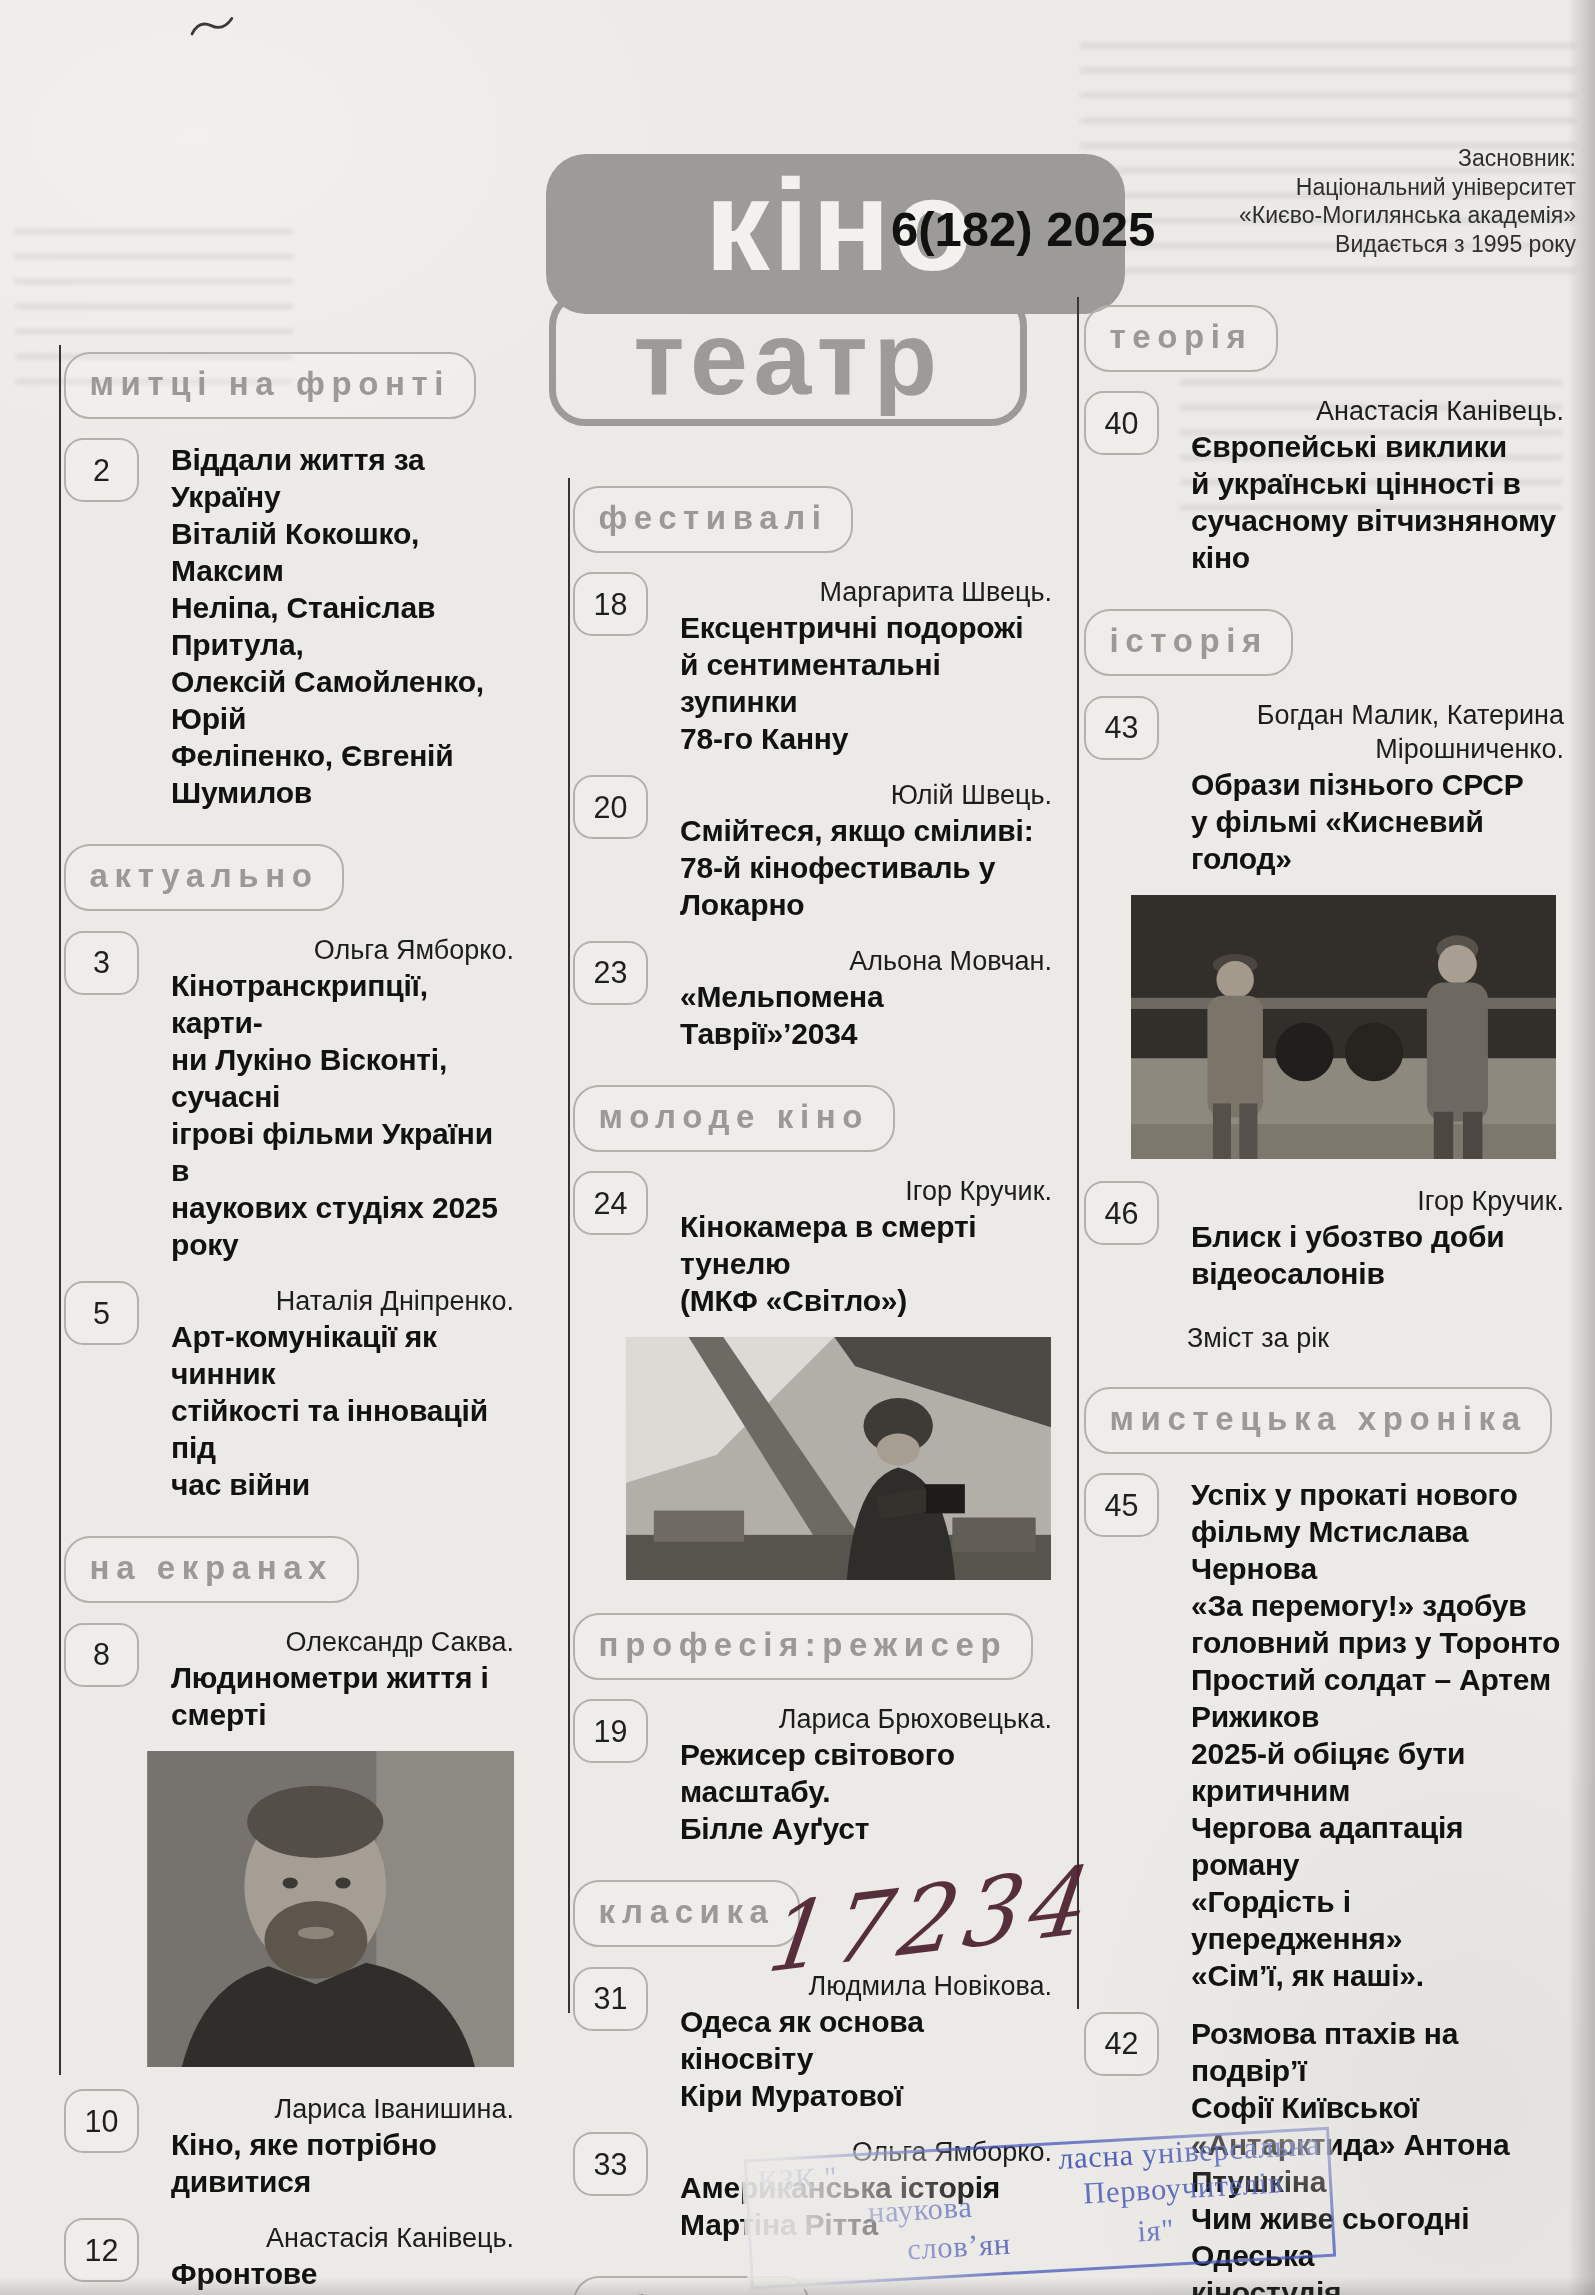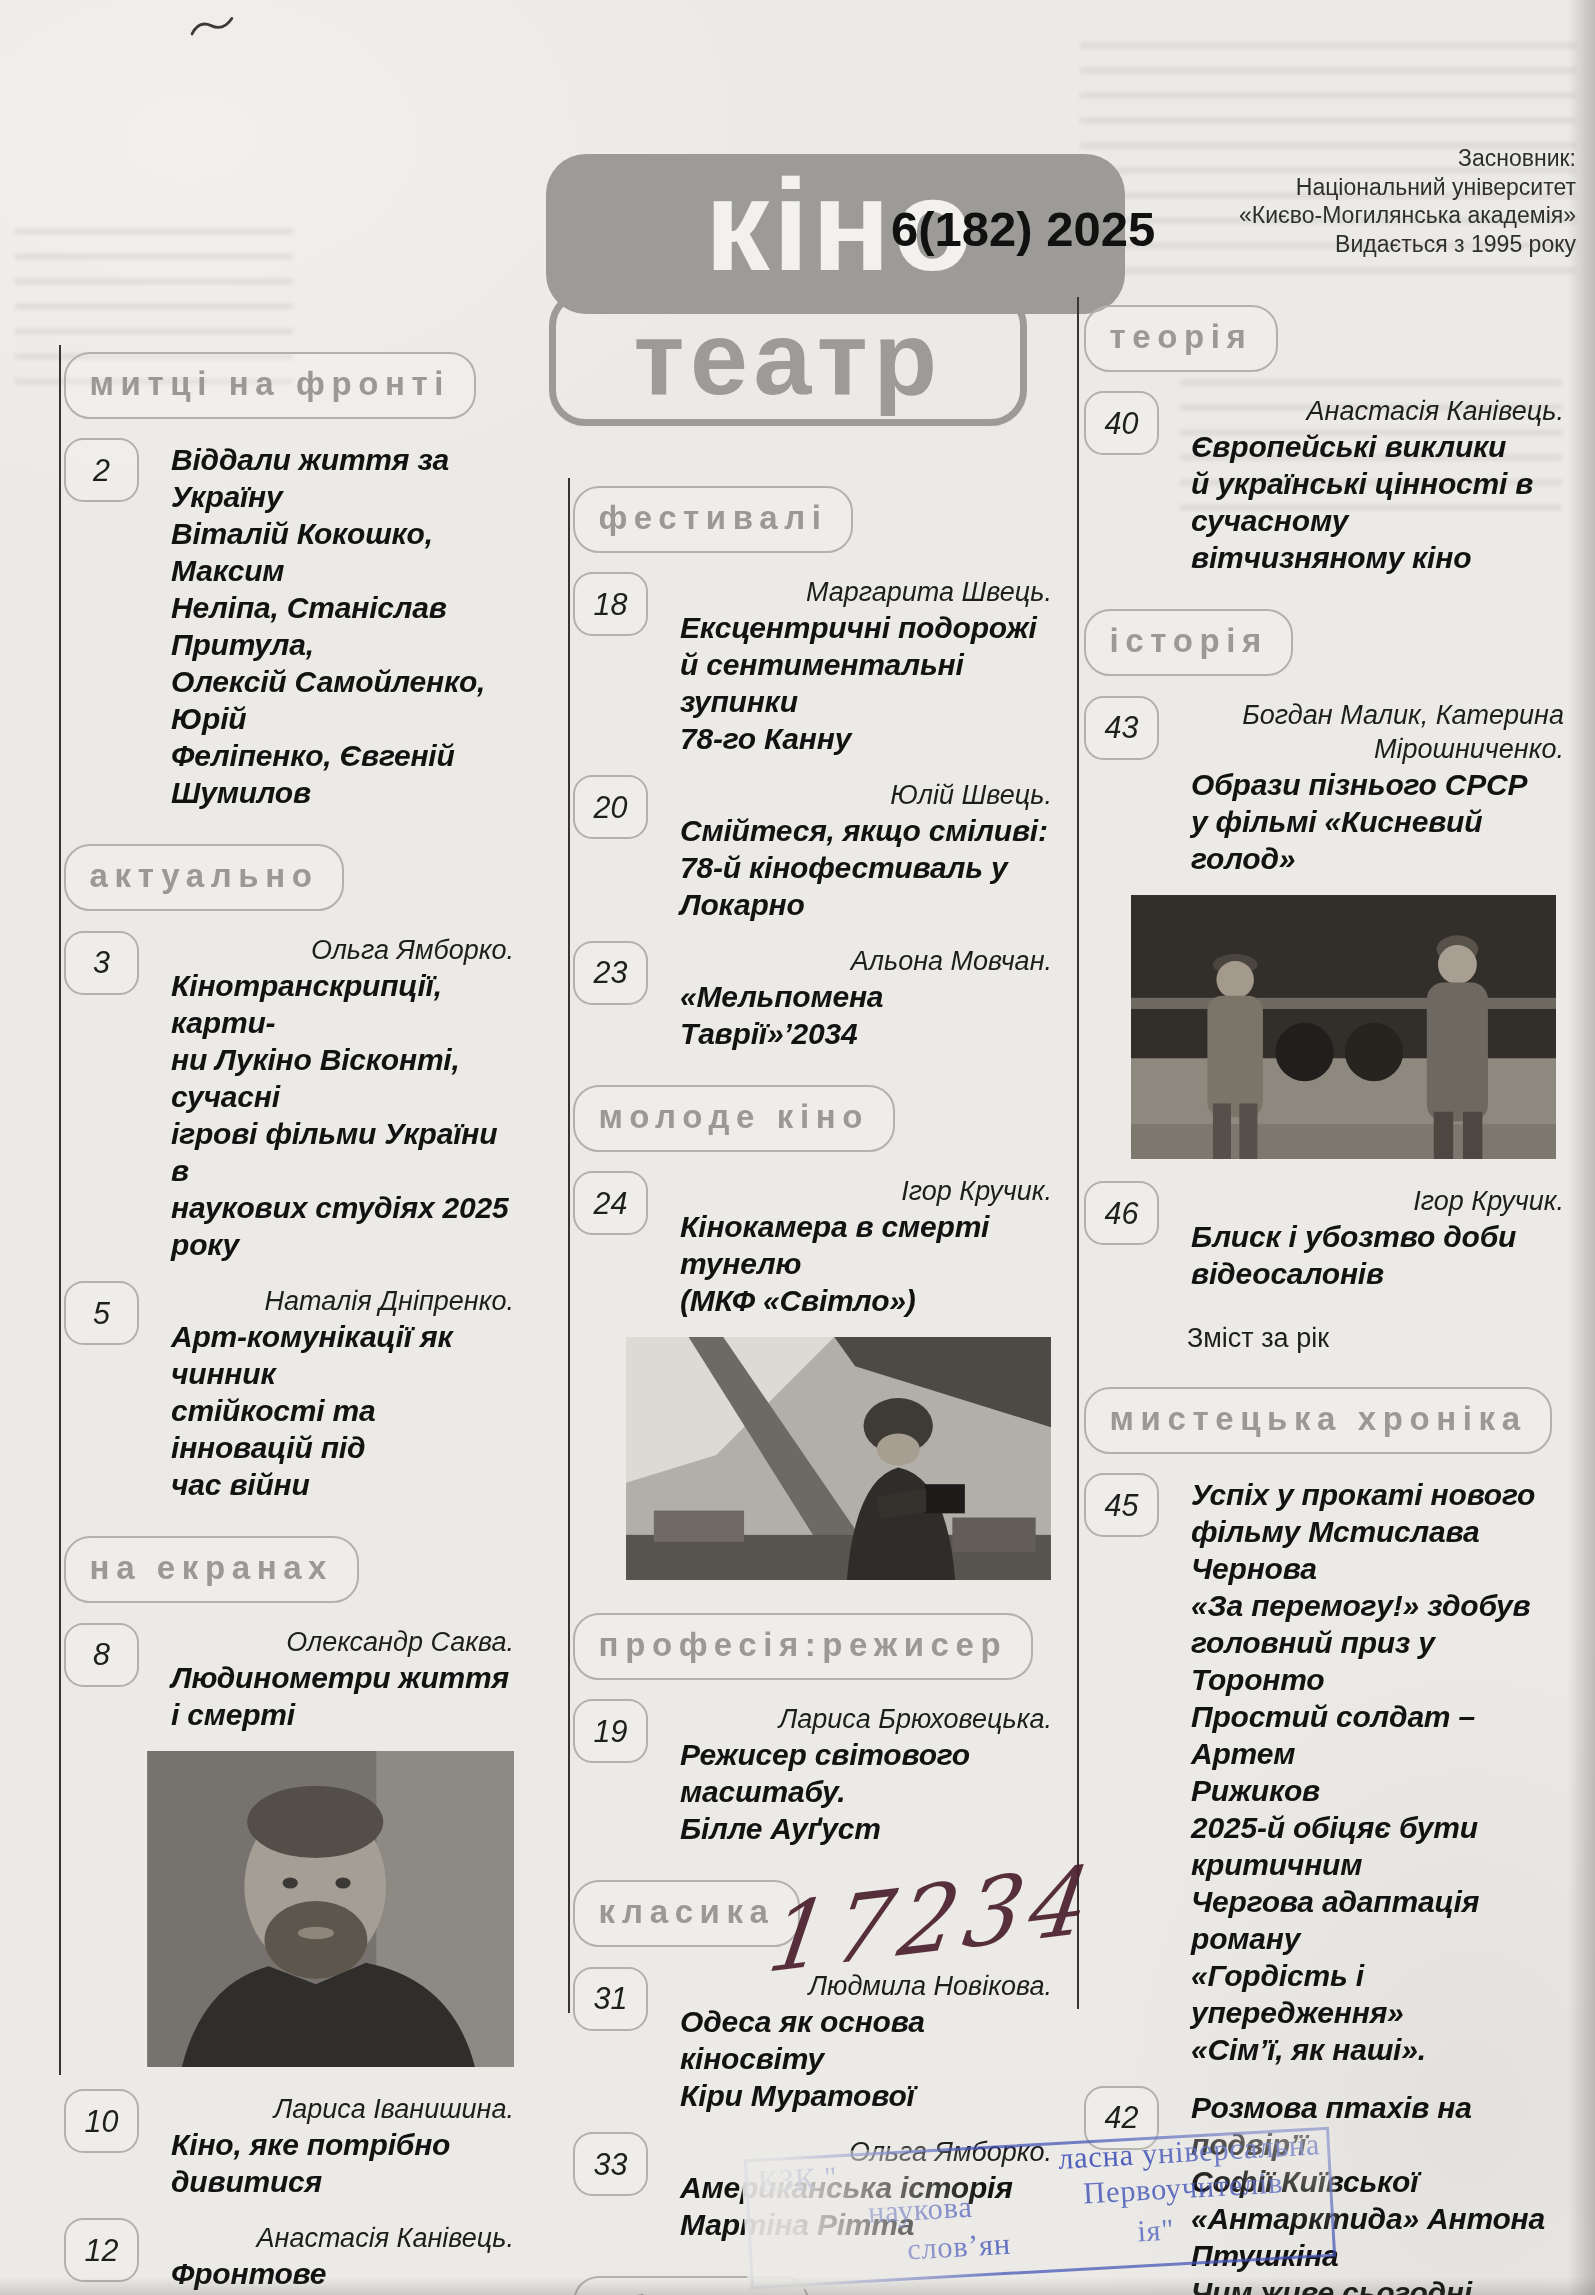--- a/index.html
+++ b/index.html
@@ -31,21 +31,21 @@
   
   .vrule{position:absolute;width:2.1px;background:#373531;}
   .col{position:absolute;}
   #col-left{left:64px;top:344px;width:450px;}
   #col-mid{left:573px;top:478px;width:479px;}
   #col-right{left:1084px;top:297px;width:480px;}
   .sec-h{margin:25px 0 19.4px;}
   .sec-h:first-child{margin-top:0;}
   .sec-h span{display:inline-block;border:2.1px solid #b3b1ac;border-radius:26px;padding:11px 23.6px 14px;
     font-size:33px;font-weight:bold;color:#9b9995;letter-spacing:.20em;white-space:nowrap;background:rgba(255,255,255,.18);margin-top:8px;}
-  .entry{display:flex;margin-bottom:18px;font-style:italic;}
+  .entry{display:flex;margin-bottom:18px;}
   .num{flex:0 0 71px;height:60px;border:2.1px solid #b3b1ac;border-radius:19.4px;display:flex;
     align-items:center;justify-content:center;font-size:30.5px;color:#1f1f1f;margin-right:32px;background:rgba(255,255,255,.18);}
   .etext{flex:1;padding-top:2.8px;}
   .author{font-size:27px;line-height:34px;color:#1d1d1d;text-align:right;}
   .author:empty{display:none;}
   .title{font-size:30px;line-height:37px;font-weight:bold;color:#121212;white-space:pre-line;letter-spacing:-0.2px;}
   .plain{margin:30.5px 0 25px 103px;font-size:27px;color:#1d1d1d;}
   .photo{margin:9.7px 0 22px 83px;line-height:0;}
   .photo svg{display:block;}
   #col-mid .photo{margin-left:53px;}

